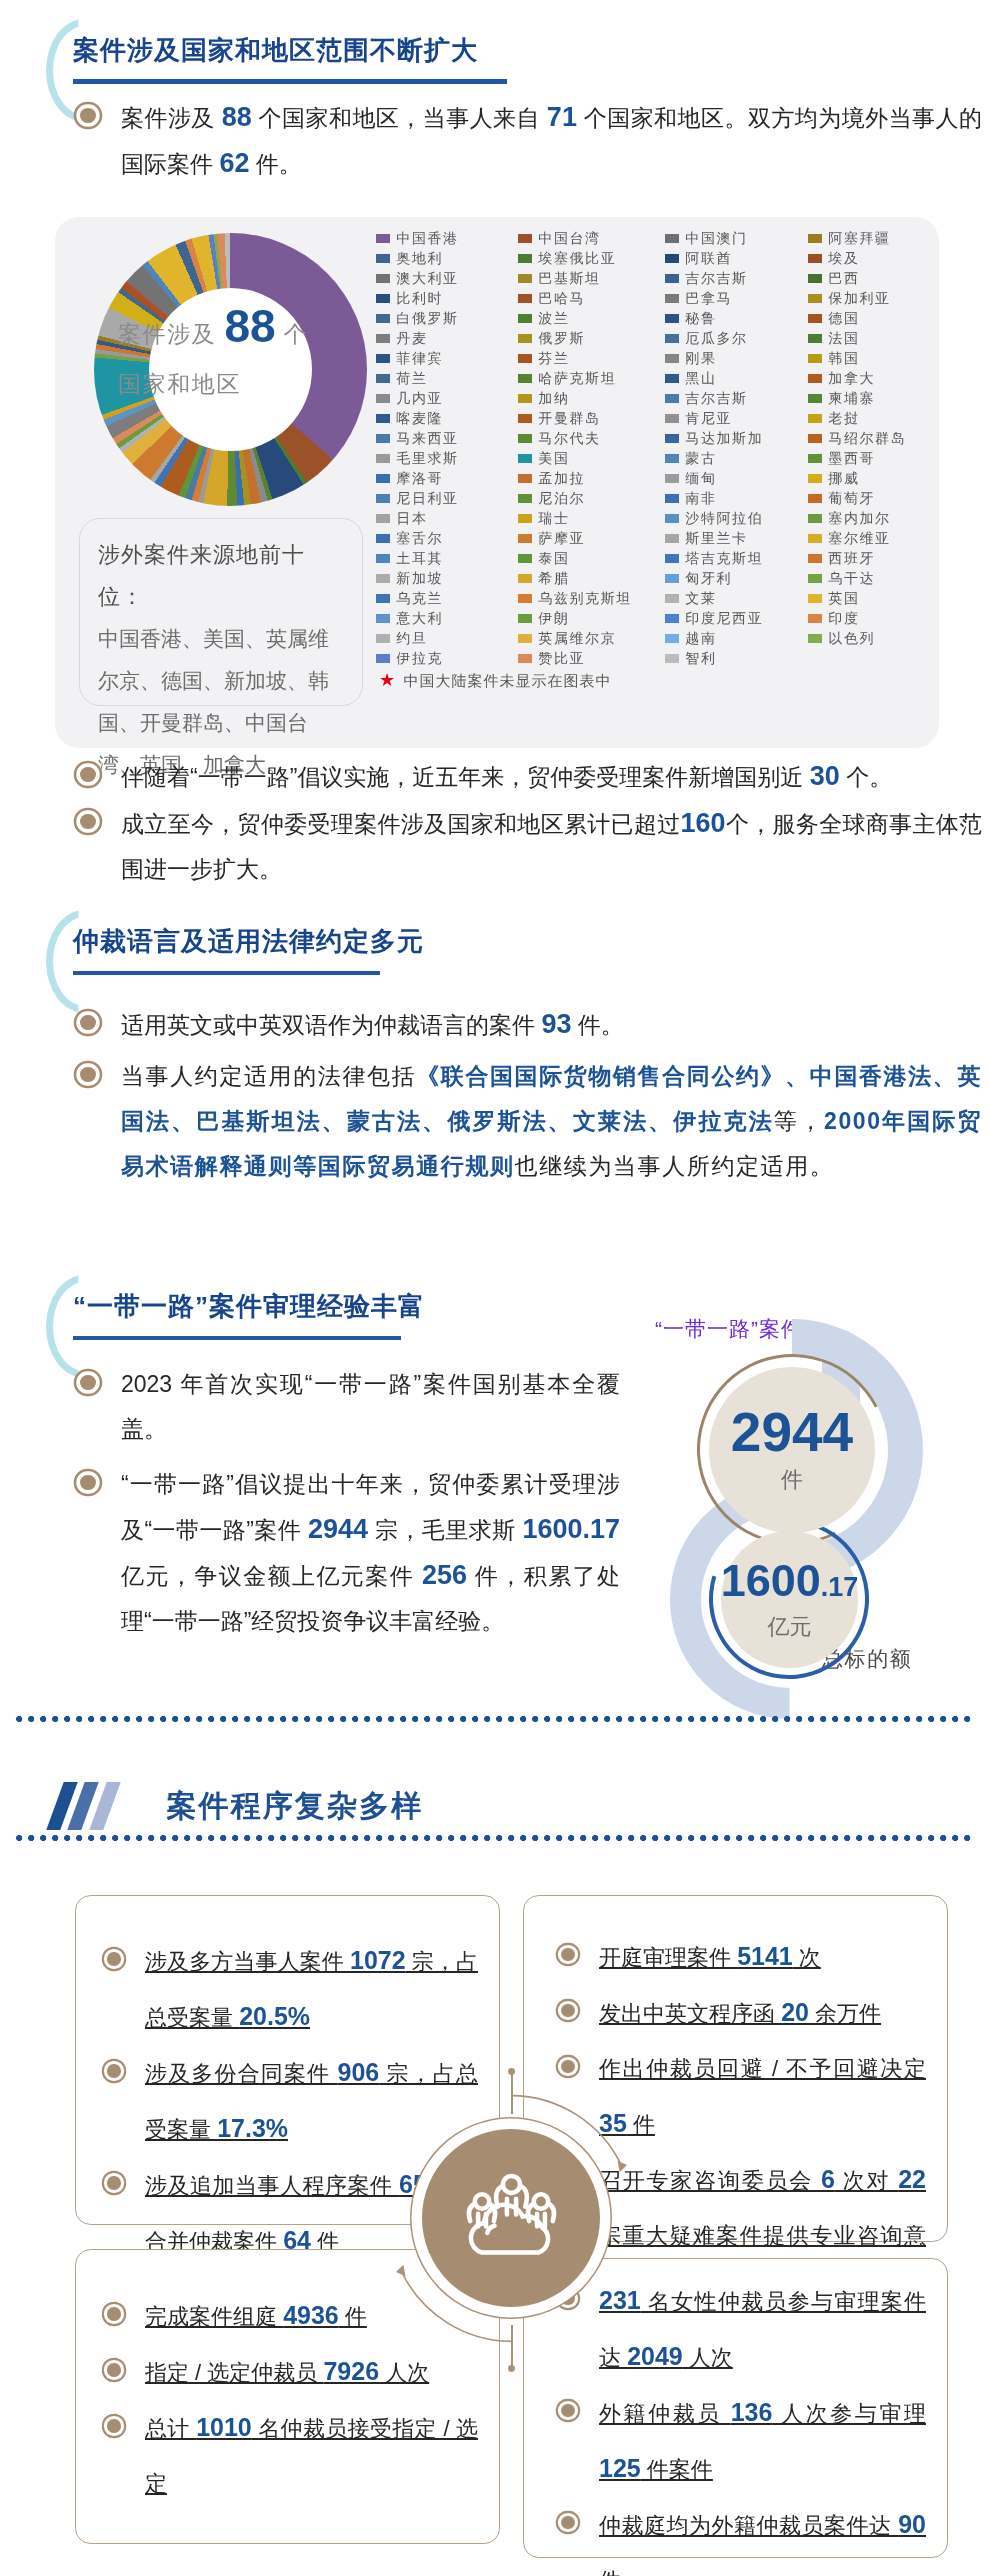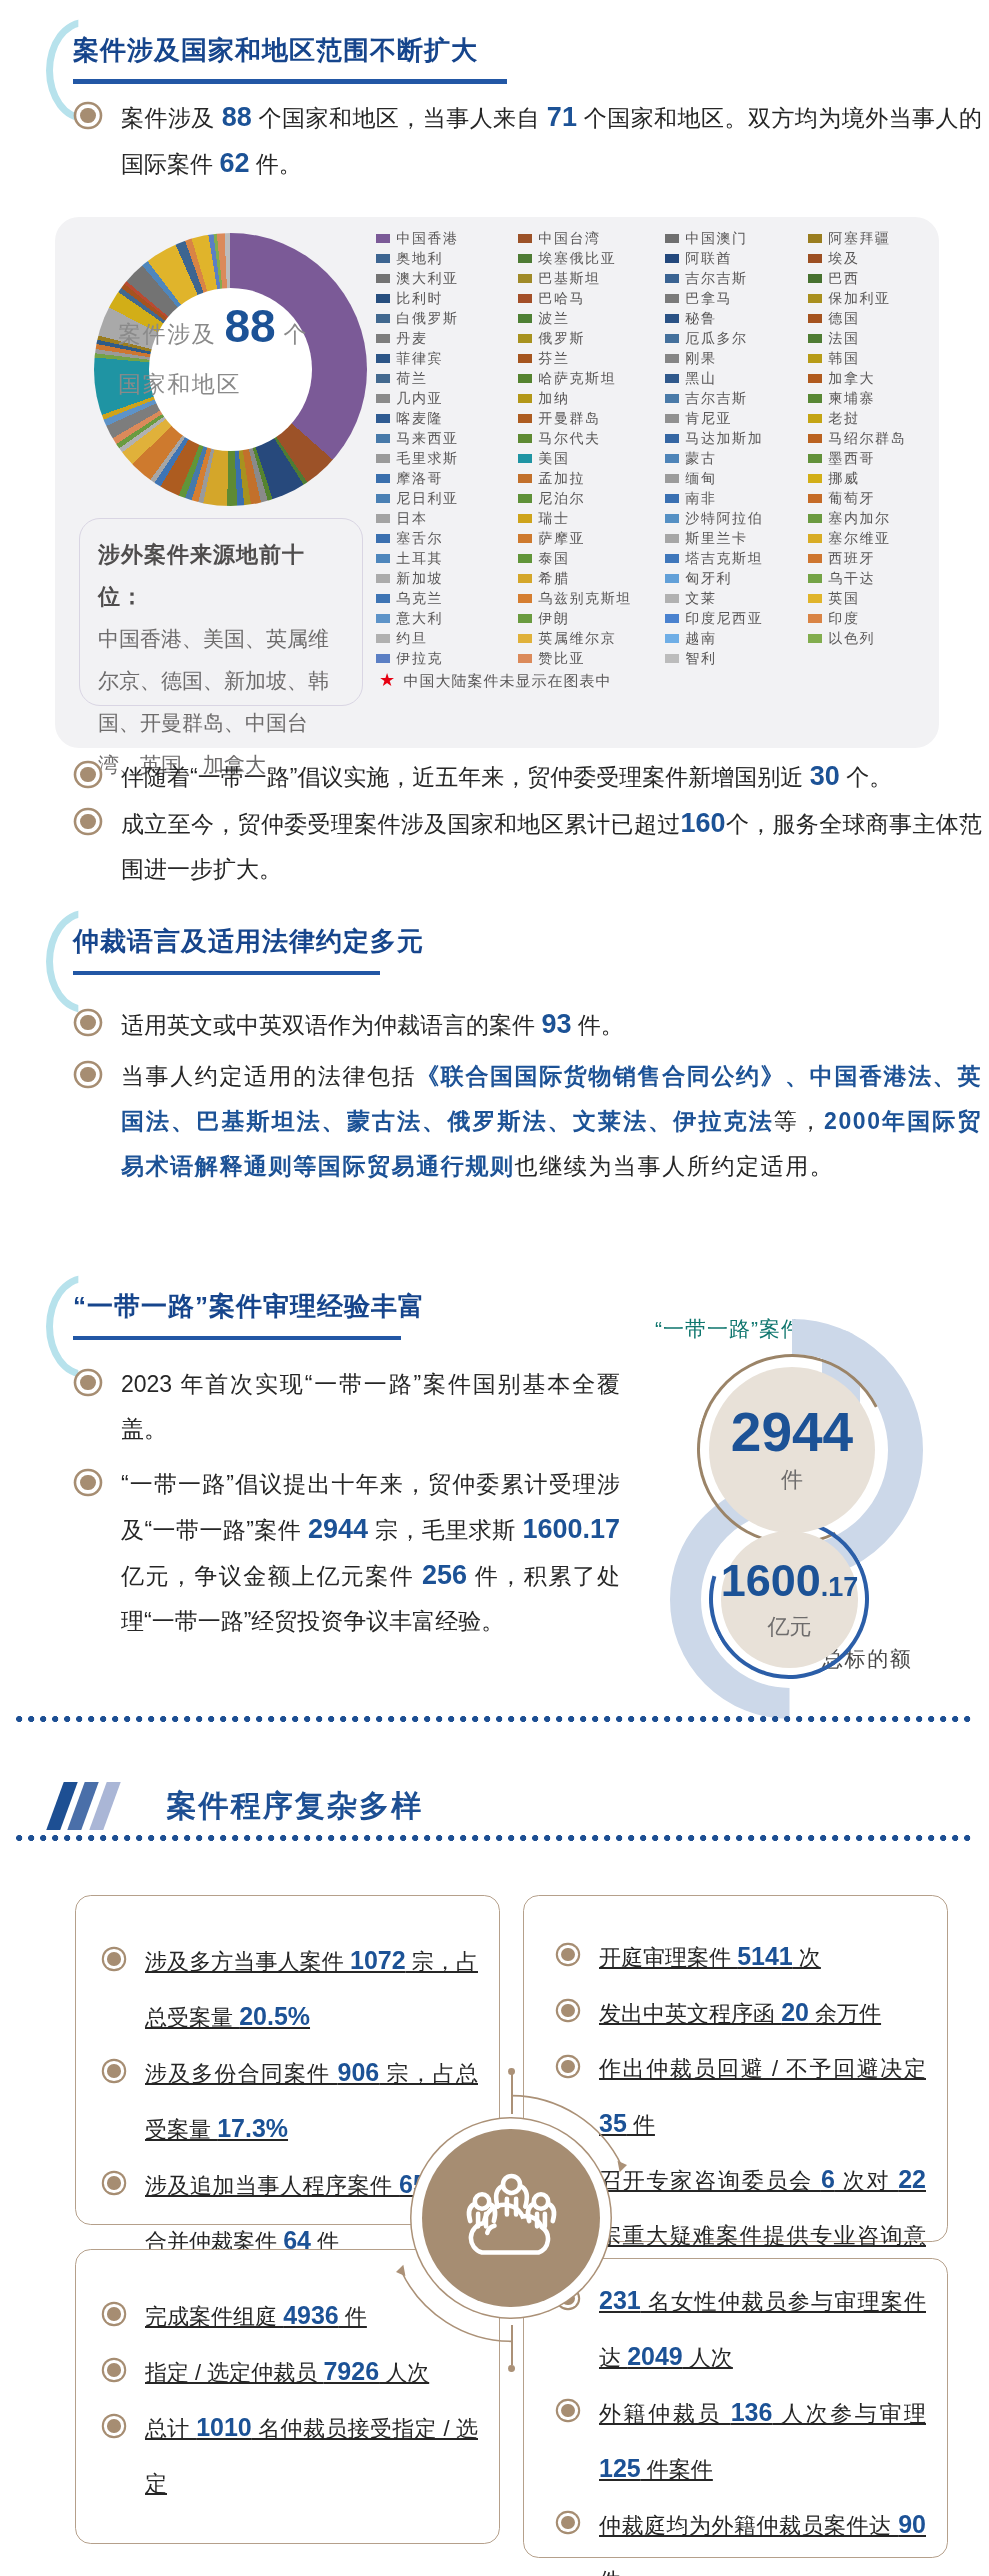--- a/index.html
+++ b/index.html
@@ -42,33 +42,33 @@
   .donut-center{
     position:absolute;left:63px;top:84px;width:225px;z-index:3;text-align:left;
     font-size:23px;color:#8a8a8a;line-height:50px;letter-spacing:1.6px;
   }
   .donut-center .big{font-size:46px;font-weight:bold;color:#1c5296;letter-spacing:0;}
   .top10{
     position:absolute;left:24px;top:301px;width:246px;height:157px;
     border:1.6px solid #d9d5e3;border-radius:21px;padding:14.7px 18px;
     font-size:21px;color:#6e6c6c;line-height:42px;
   }
-  .top10 .t{font-weight:bold;color:#4f4d4d;font-size:22px;letter-spacing:1px;}
+  .top10 .t{font-weight:normal;color:#4f4d4d;font-size:22px;letter-spacing:1px;}
   .legend{position:absolute;left:321px;top:11.5px;display:flex;}
   .legend ul{list-style:none;margin:0;padding:0;}
   .legend li{height:20px;display:flex;align-items:center;font-size:14px;color:#595757;letter-spacing:1.6px;white-space:nowrap;}
   .legend .sw{display:inline-block;width:14px;height:9px;margin-right:6.3px;flex:none;}
   .col1{width:142px;}.col2{width:147px;}.col3{width:143px;}.col4{width:126px;}
   .footnote{
     position:absolute;left:324px;top:452px;font-size:15px;color:#595757;letter-spacing:1px;
   }
   .footnote .star{color:#e60012;font-size:18px;margin-right:7.3px;}
   
   .brg{position:absolute;left:598px;top:1295px;width:388px;height:529px;}
-  .brg .lab{position:absolute;left:57px;top:20px;font-size:21px;color:#0f766e;letter-spacing:1px;white-space:nowrap;}
+  .brg .lab{position:absolute;left:57px;top:20px;font-size:21px;color:#6d28d9;letter-spacing:1px;white-space:nowrap;}
   .ribbon-bar{position:absolute;left:224px;top:35px;width:38px;height:126px;border-radius:19px;background:#ccd8e9;}
   .ribbon-arc1{
     position:absolute;left:63px;top:23.6px;width:262px;height:262px;border-radius:50%;
     border:35px solid #ccd8e9;box-sizing:border-box;clip-path:inset(0 0 0 50%);
   }
   .ribbon-arc2{
     position:absolute;left:72px;top:185px;width:239px;height:239px;border-radius:50%;
     border:31px solid #ccd8e9;box-sizing:border-box;clip-path:inset(0 50% 0 0);
   }
   .brc{position:absolute;border-radius:50%;background:#e8e1d8;display:flex;flex-direction:column;align-items:center;justify-content:center;z-index:2;}

